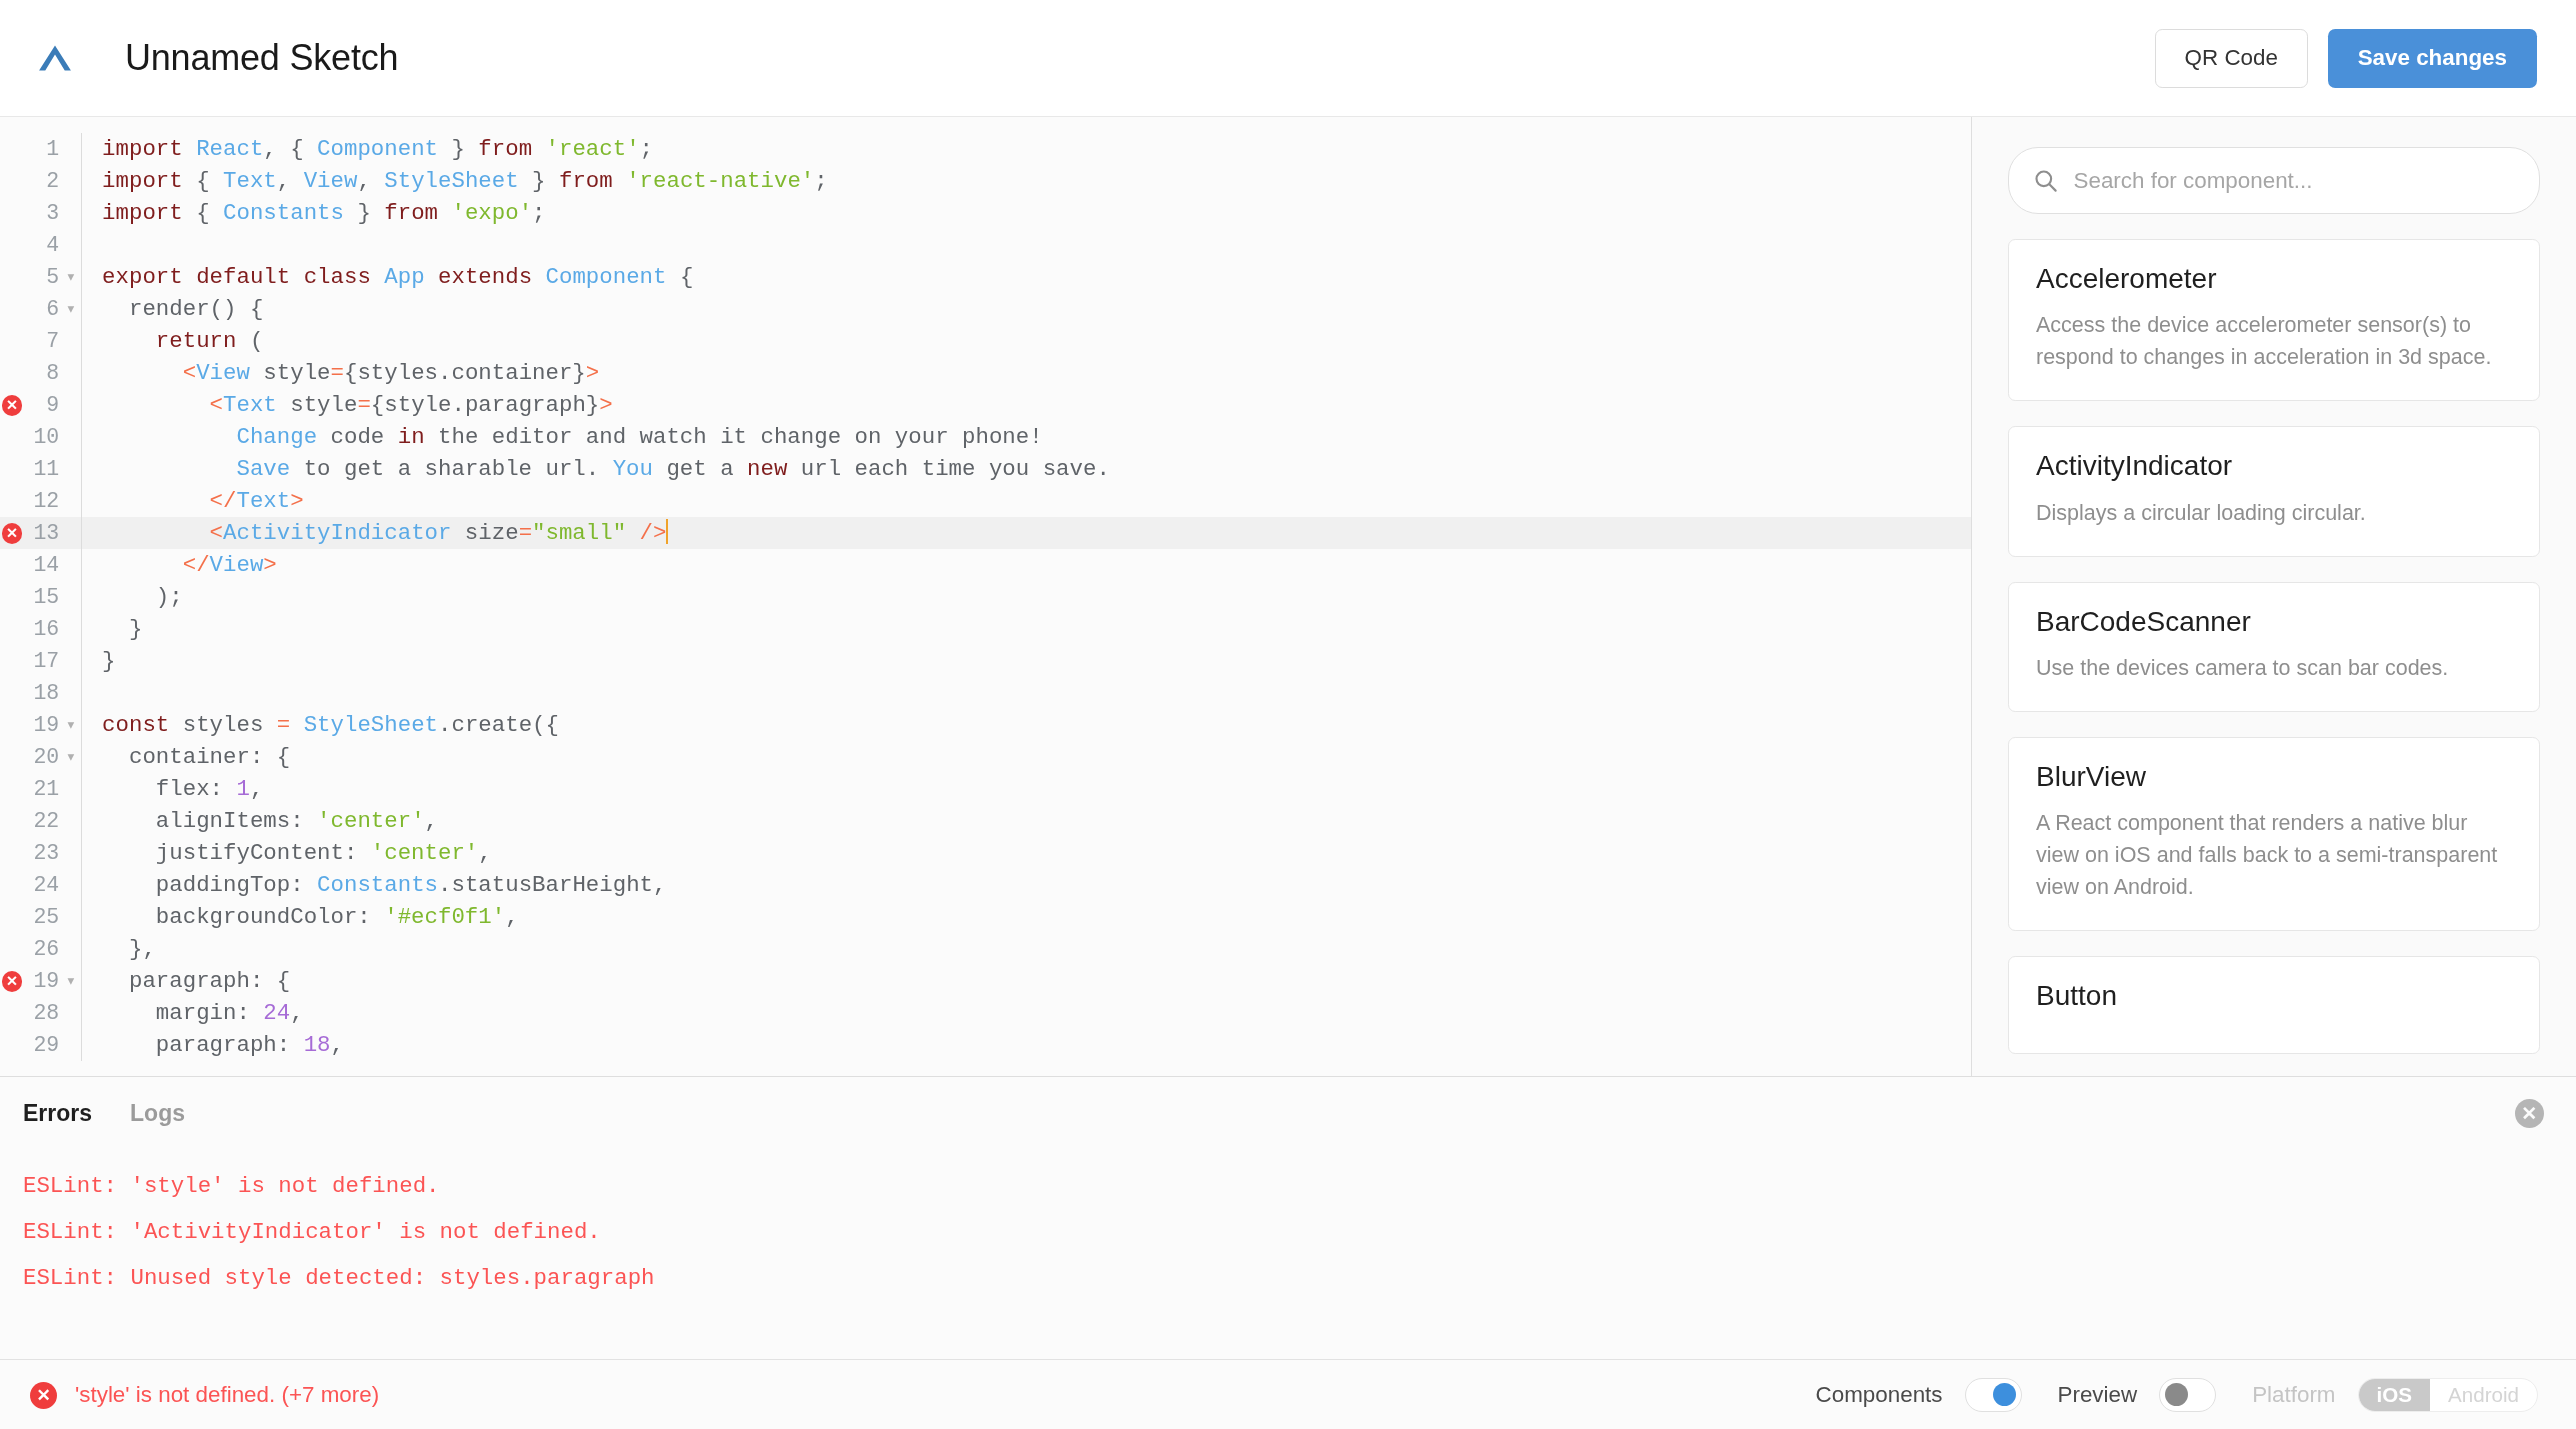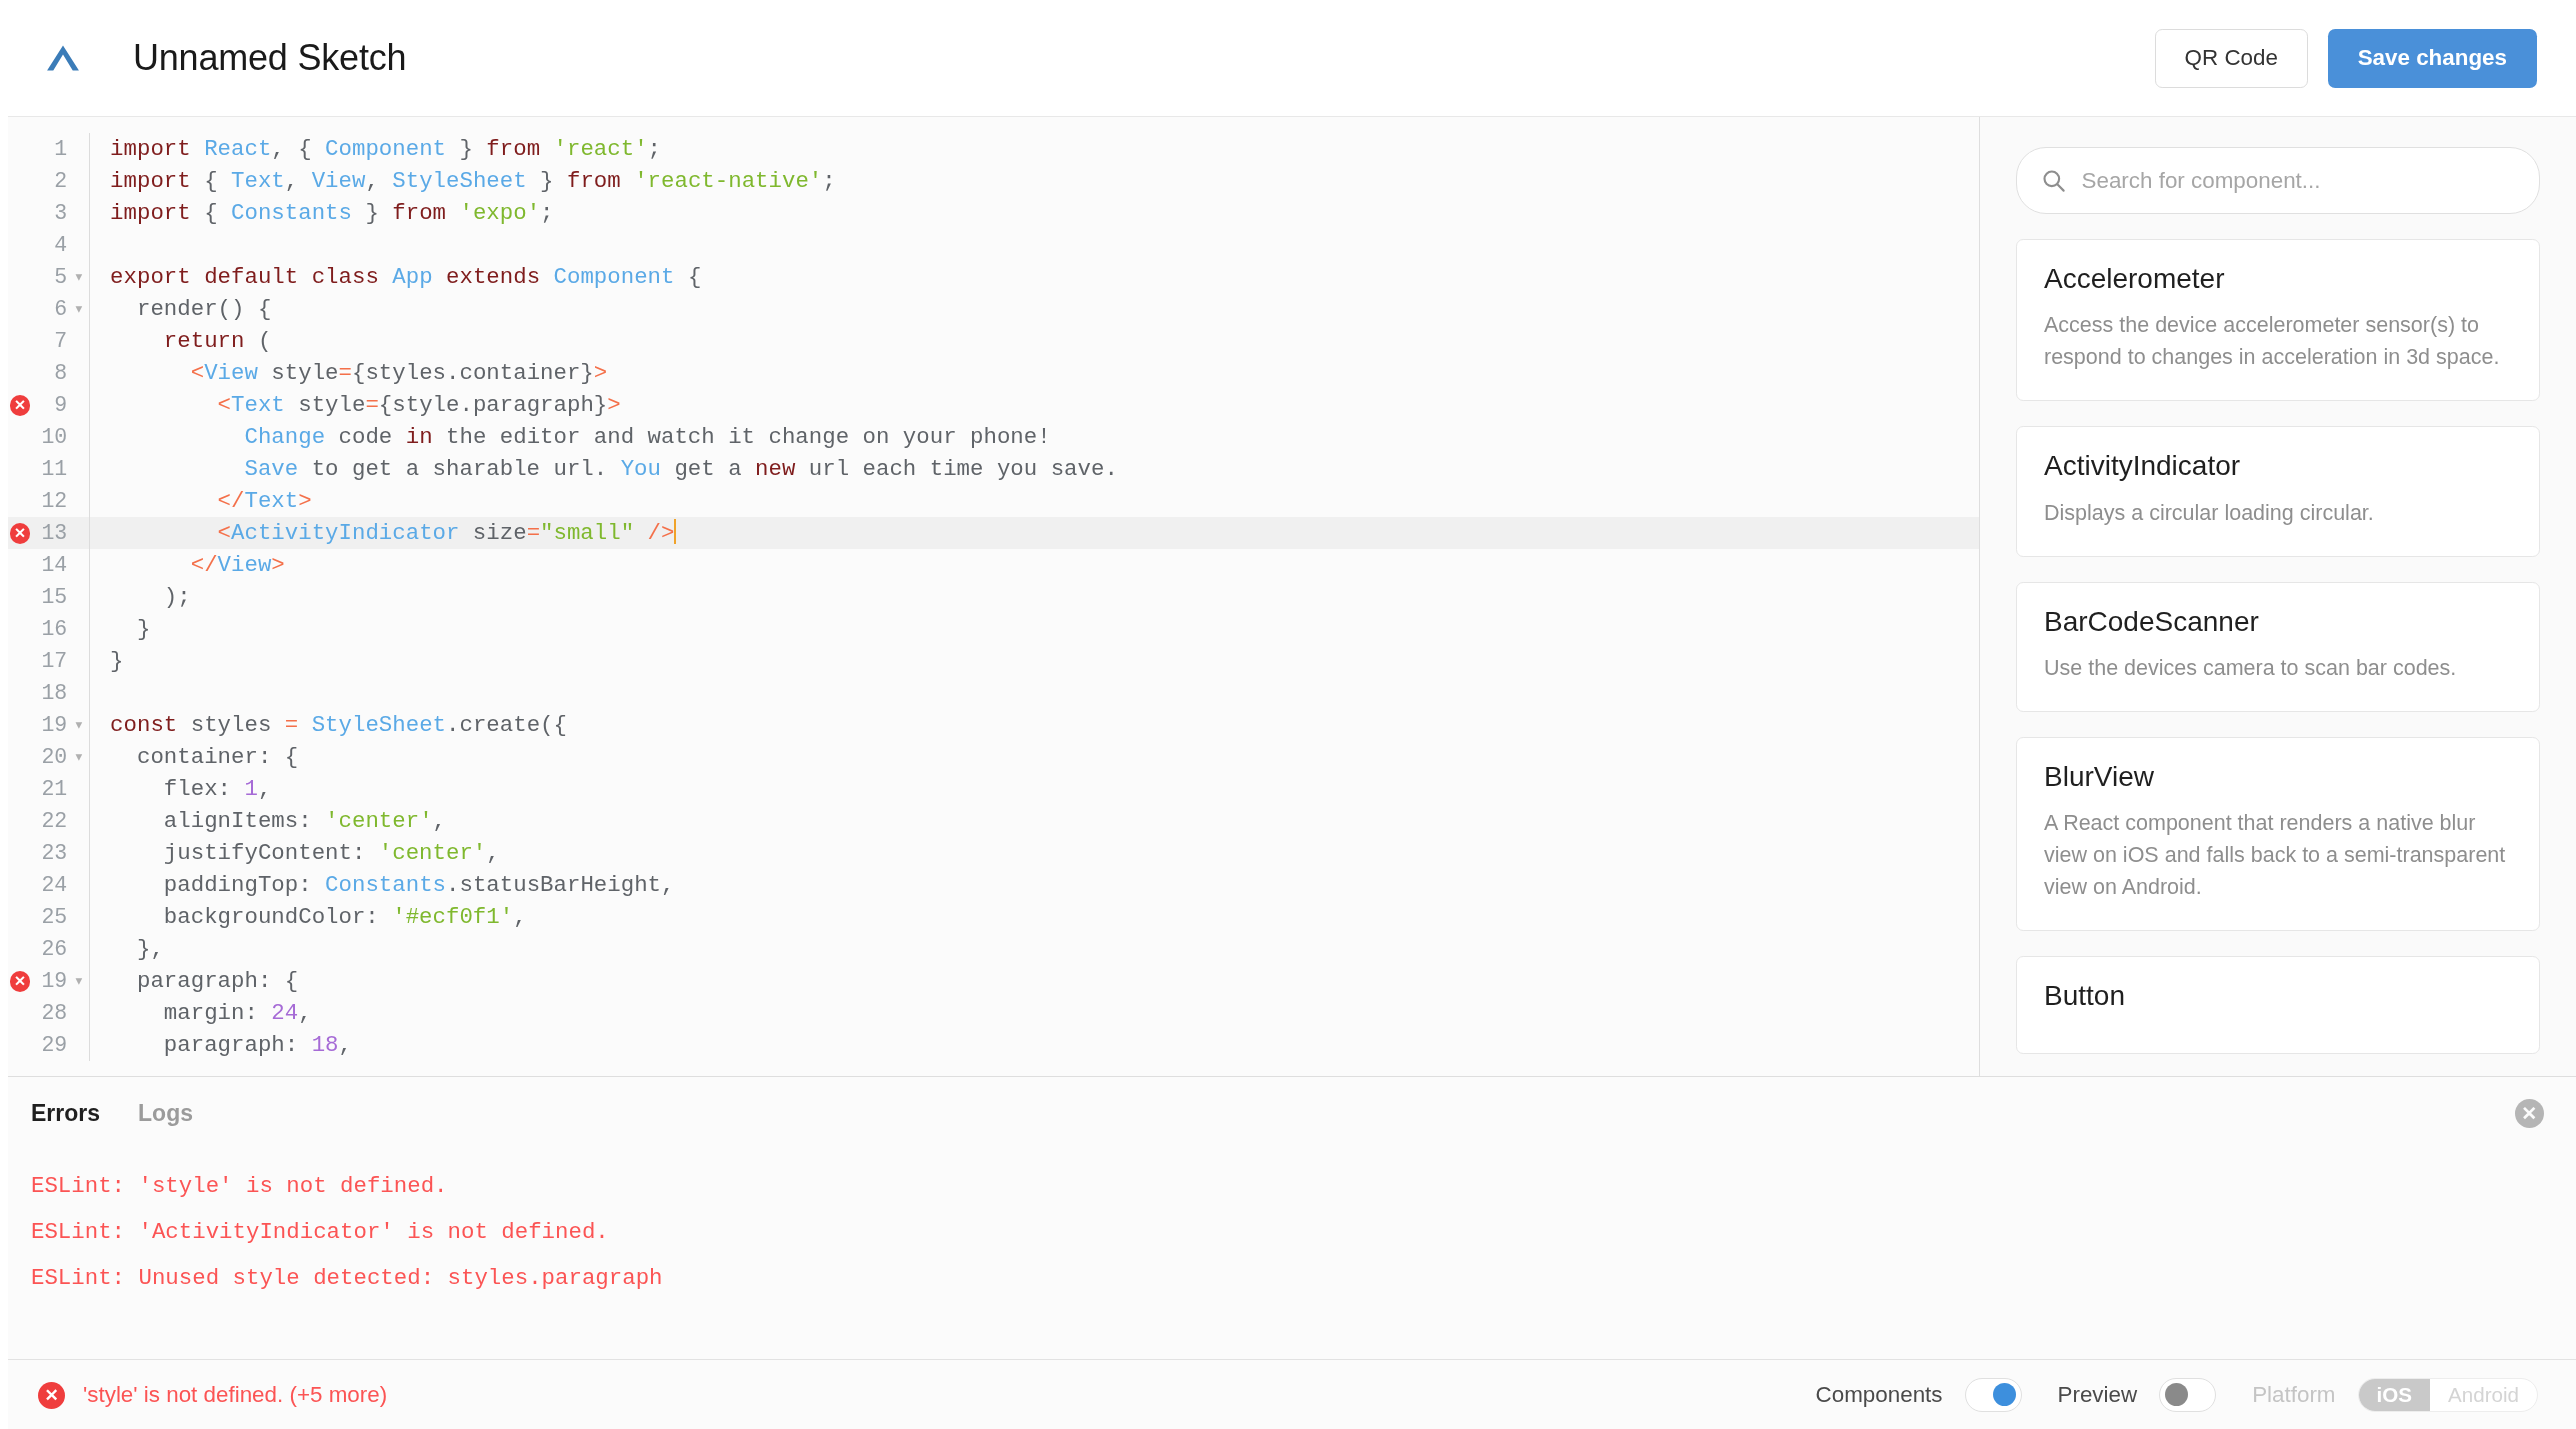--- a/index.html
+++ b/index.html
@@ -2,21 +2,21 @@
 <html style="font-size:14.3px"><head>
 <meta charset="utf-8">
 <style>
   * { box-sizing: border-box; margin: 0; padding: 0; }
   html, body {
     width: 2576px; height: 1430px;
     font-family: "Liberation Sans", sans-serif;
     background: #ffffff;
     overflow: hidden;
   }
-  #app { position: relative; width: 2576px; height: 1430px; display: flex; flex-direction: column; padding-left: 8px; }
+  #app { position: relative; width: 2576px; height: 1430px; display: flex; flex-direction: column; }
 
   
   .header {
     height: 117px; flex: 0 0 117px;
     background: #ffffff;
     border-bottom: 1.8px solid #e8e8e8;
     display: flex; align-items: center;
     padding: 0 39px 0 30px;
   }
   .logo { width: 50px; height: 50px; flex: 0 0 50px; display:flex; align-items:center; justify-content:center; }
@@ -294,21 +294,21 @@
     <div class="err-list" id="err-list">
         <div class="err-line">ESLint: 'style' is not defined.</div>
         <div class="err-line">ESLint: 'ActivityIndicator' is not defined.</div>
         <div class="err-line">ESLint: Unused style detected: styles.paragraph</div>
       </div>
   </div>
 
   <div class="statusbar">
     <div class="status-err">
       <span class="status-err-icon">✕</span>
-      <span class="status-err-text">'style' is not defined. (+5 more)</span>
+      <span class="status-err-text">'style' is not defined. (+7 more)</span>
     </div>
     <div class="status-spacer"></div>
 
     <div class="ctrl">
       <span class="ctrl-label">Components</span>
       <div class="toggle on" id="toggle-components">
         <span class="knob"></span>
       </div>
     </div>
 

